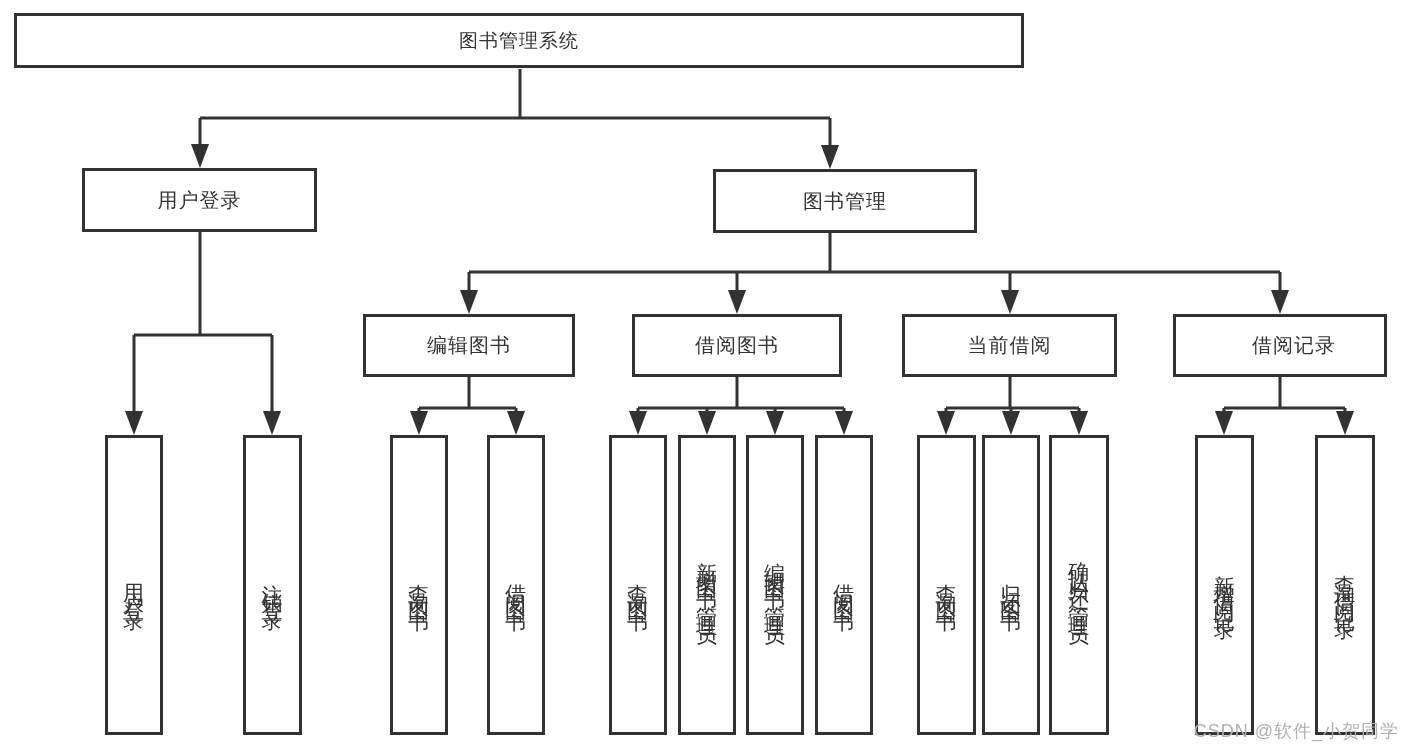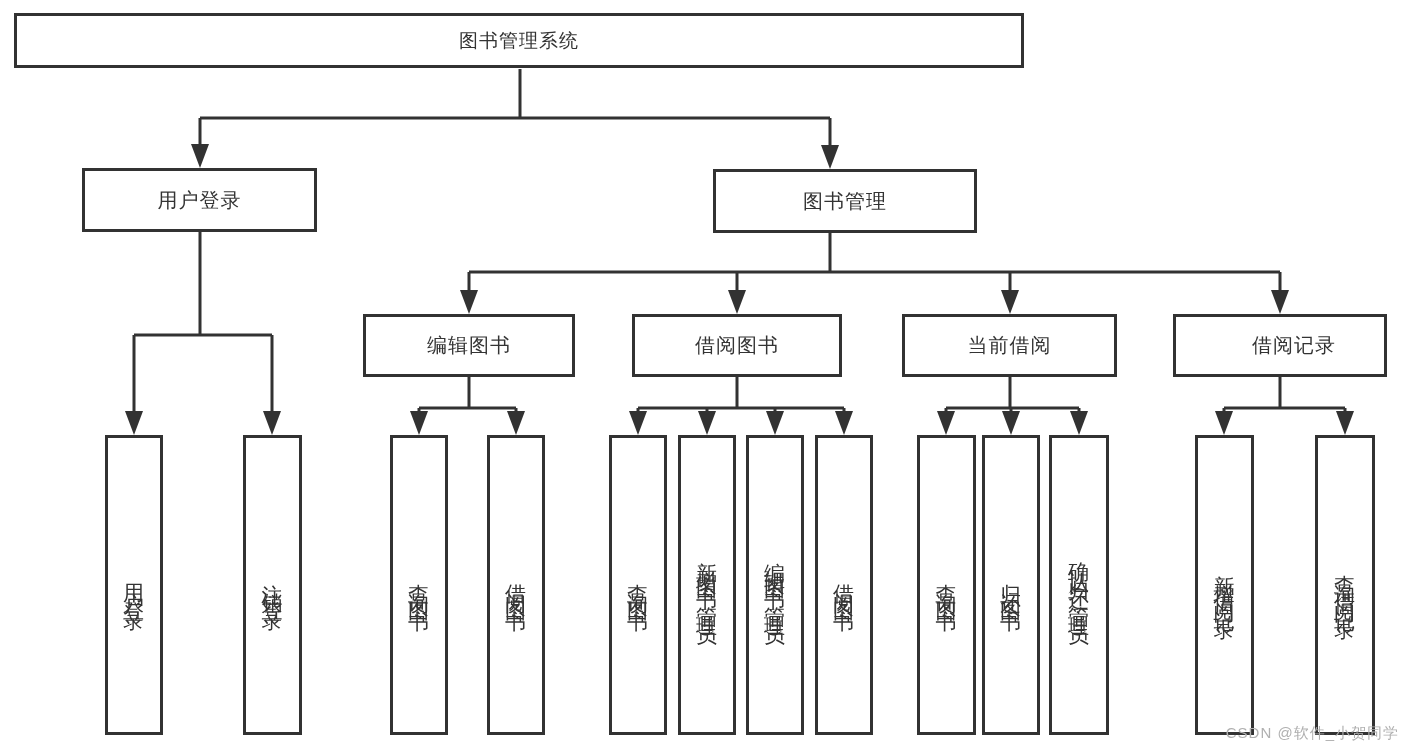--- a/index.html
+++ b/index.html
@@ -53,21 +53,21 @@
   .lf8  { left: 815px;  width: 58px; }
   .lf9  { left: 917px;  width: 59px; }
   .lf10 { left: 982px;  width: 58px; }
   .lf11 { left: 1049px; width: 60px; }
   .lf12 { left: 1195px; width: 59px; }
   .lf13 { left: 1315px; width: 60px; }
   .watermark {
     position: absolute;
     right: 6px;
     bottom: 4px;
-    font-size: 15px;
+    font-size: 18px;
     letter-spacing: 1px;
     color: #b0b0b0;
     white-space: nowrap;
   }
 </style>
 </head>
 <body>
 
 <div class="stage">
 

